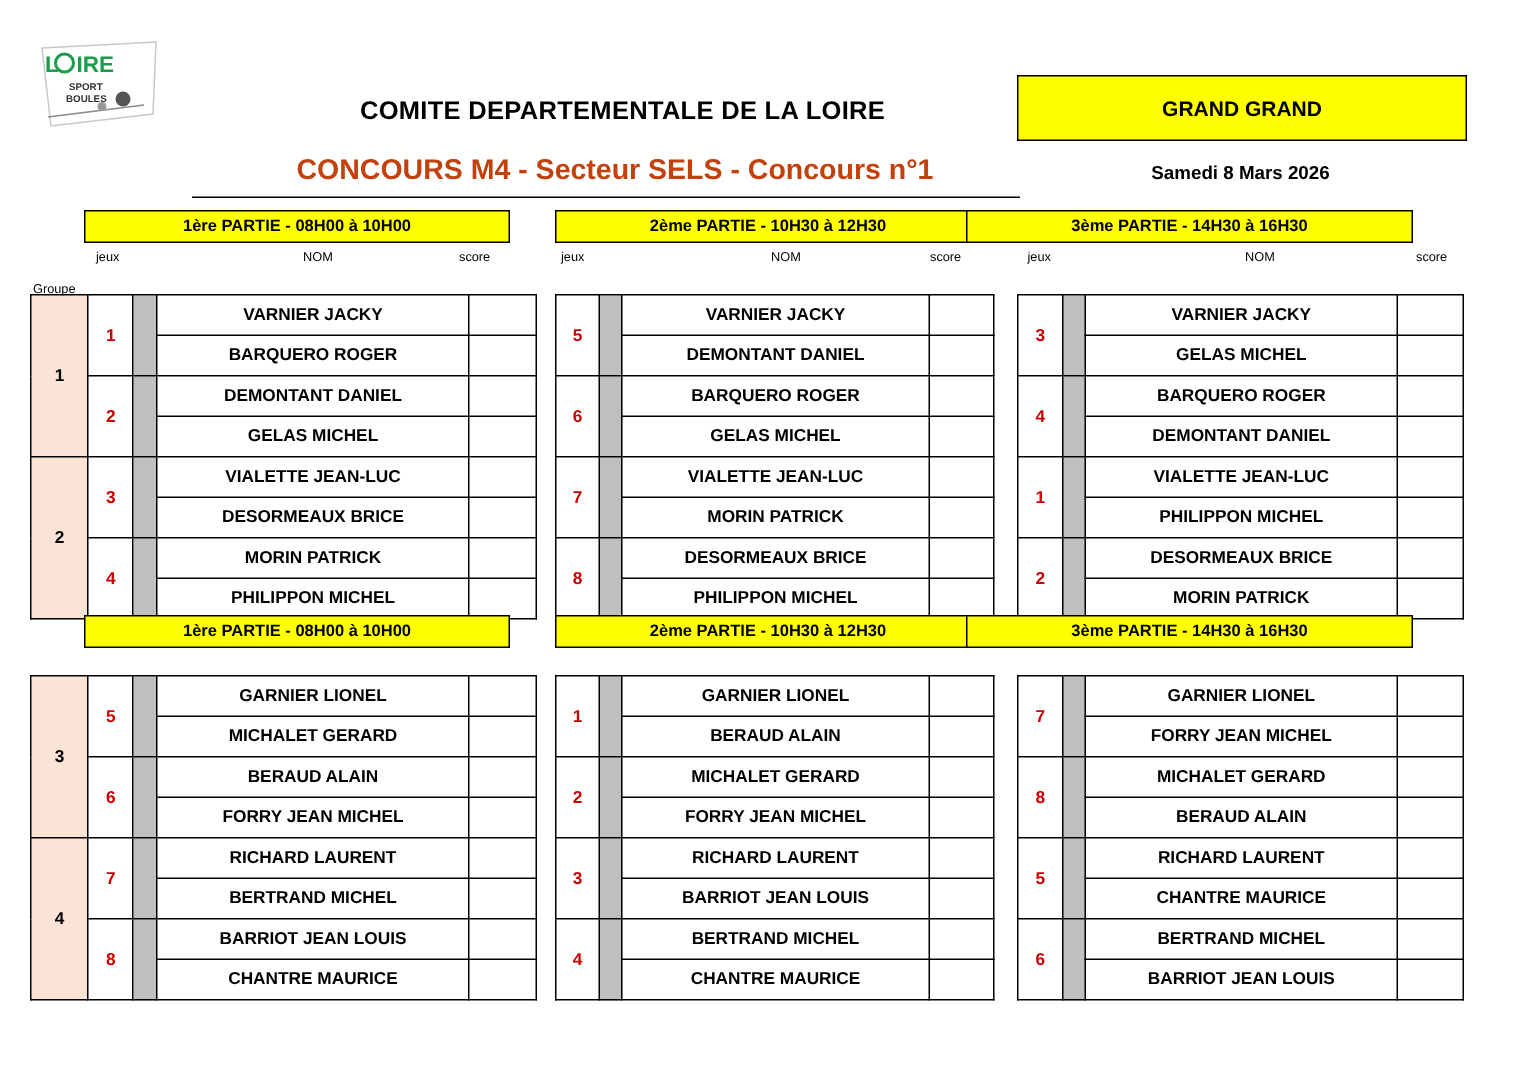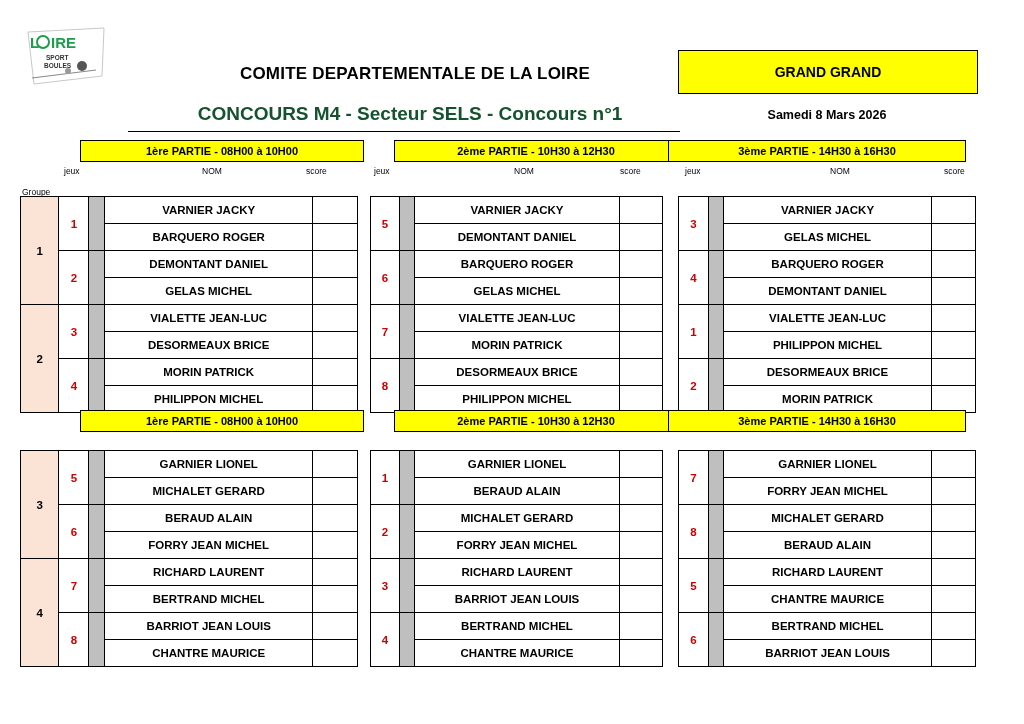--- a/index.html
+++ b/index.html
@@ -47,21 +47,21 @@
     letter-spacing: .2px;
   }
   .contest-title {
     position: absolute;
     left: 130px;
     top: 103px;
     width: 560px;
     text-align: center;
     font-size: 19px;
     font-weight: bold;
-    color: #14532d;
+    color: #c2410c;
   }
   .title-underline {
     position: absolute;
     left: 128px;
     top: 131px;
     width: 552px;
     border-bottom: 1px solid #000;
   }
   .grandcoin-box {
     position: absolute;
@@ -92,21 +92,20 @@
     position: absolute;
     left: 0;
     width: 1024px;
   }
   .block-1 { top: 140px; }
   .block-2 { top: 410px; }
 
   .phase-row {
     position: relative;
     height: 24px;
-    margin-left: 24px;
   }
   .phase-banner {
     position: absolute;
     height: 20px;
     background: #ffff00;
     border: 1px solid #000;
     display: flex;
     align-items: center;
     justify-content: center;
     font-size: 11px;

